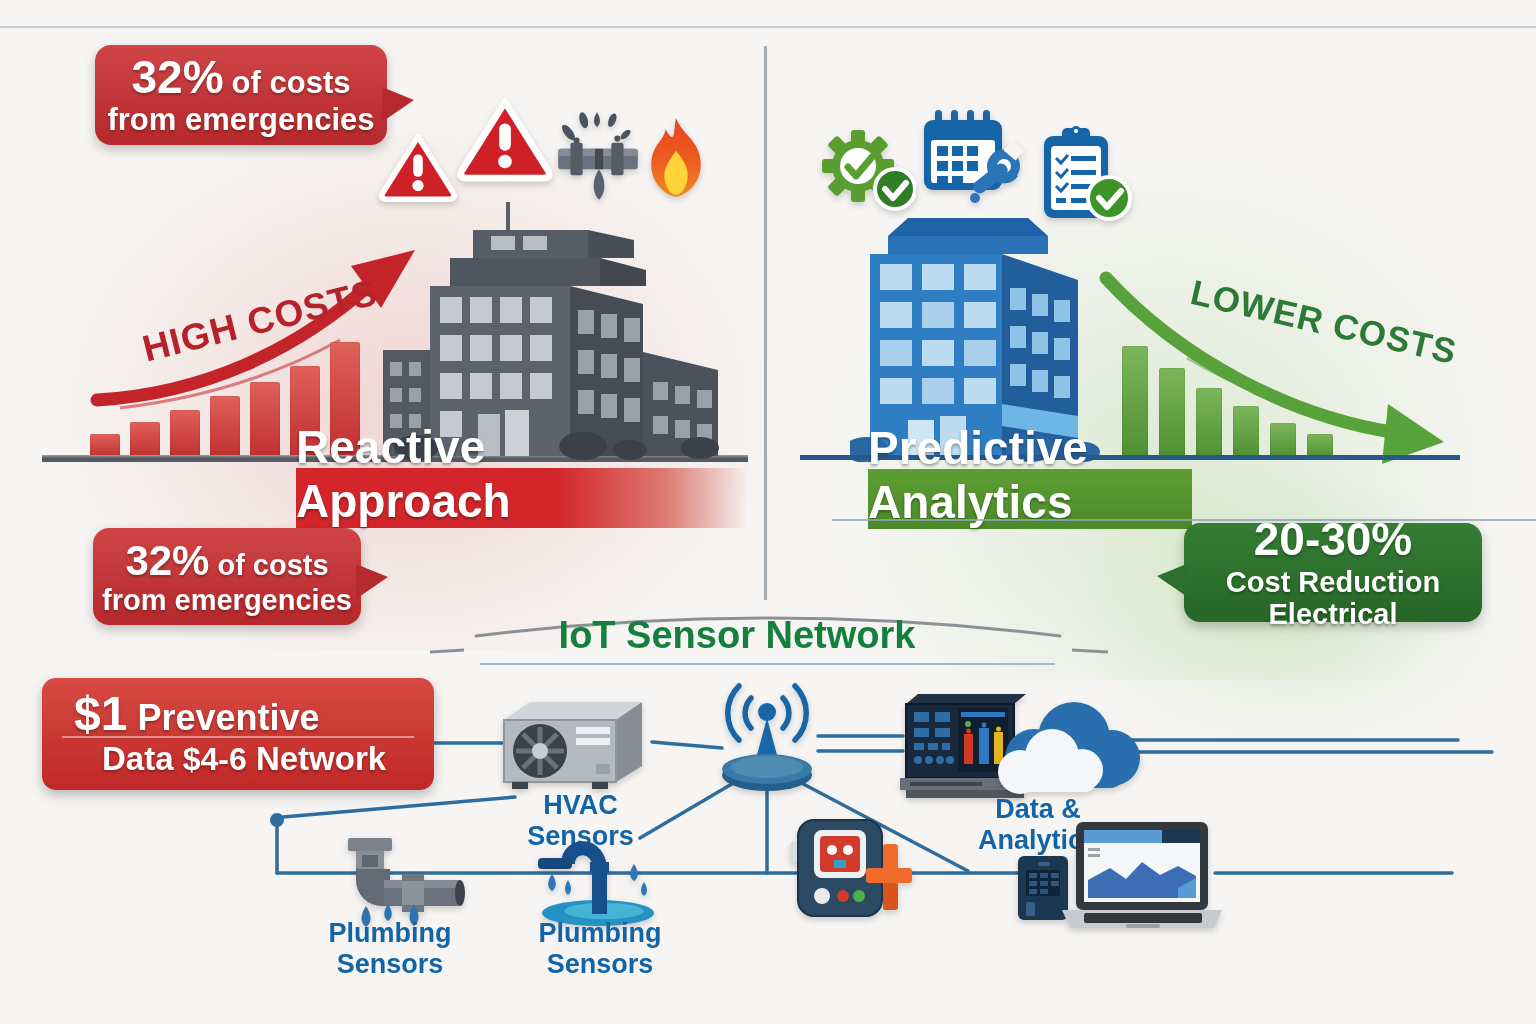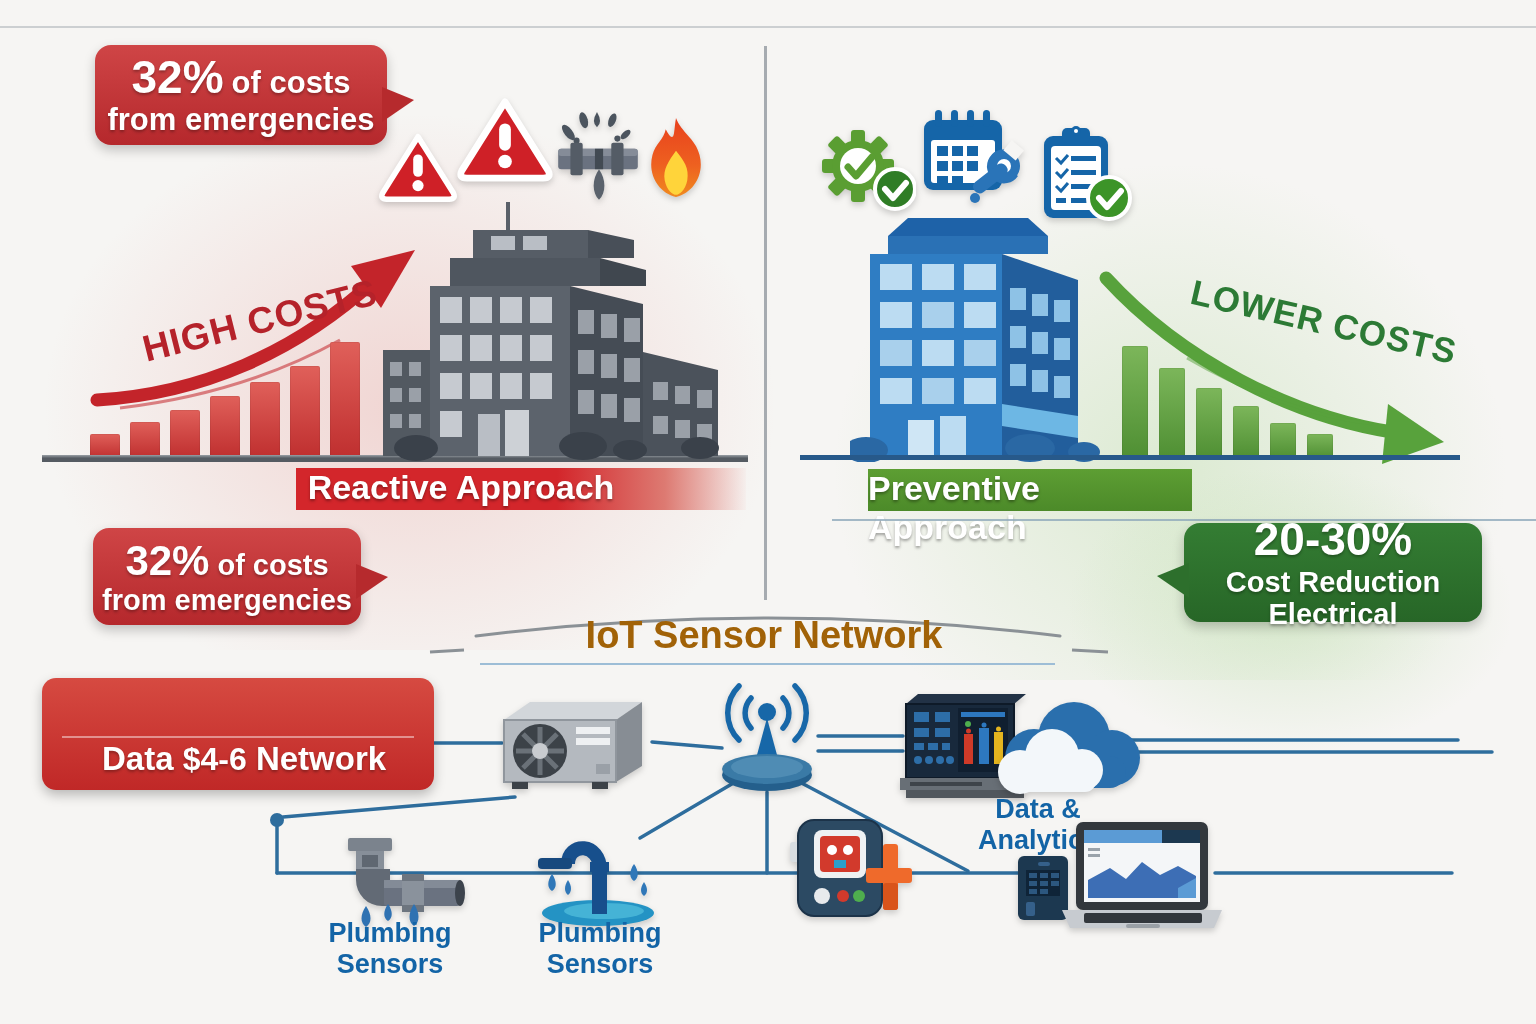--- a/index.html
+++ b/index.html
@@ -18,38 +18,38 @@
   .co-big{font-size:46px;}
   .co-rest{font-size:31px;margin-left:8px;}
   .co-line2{font-size:31px;}
   .tail{position:absolute;width:0;height:0;}
   .tail-r{right:-27px;border-top:13px solid transparent;border-bottom:22px solid transparent;
           border-left:32px solid #b62a2d;}
   .tail-l{left:-27px;border-top:13px solid transparent;border-bottom:22px solid transparent;
           border-right:32px solid #4d8a2b;}
   .tail-l.dk{border-right-color:#2d6f2c;}
   
-  .banner{position:absolute;height:42px;display:flex;align-items:flex-start;justify-content:center;
-          color:#fff;font-weight:bold;font-size:34px;text-shadow:0 2px 3px rgba(0,0,0,.35);}
+  .banner{position:absolute;height:60px;display:flex;align-items:flex-end;justify-content:center;
+          color:#fff;font-weight:bold;font-size:46px;text-shadow:0 2px 3px rgba(0,0,0,.35);}
   #banner-reactive{background:linear-gradient(90deg,#d3262b 0%,#d3262b 58%,#dd7a72 82%,rgba(243,214,211,.15) 100%);
           padding-right:120px;box-sizing:border-box;}
   #banner-predictive{background:linear-gradient(180deg,#5d9e33,#4c8a29);}
   
   .trend{position:absolute;font-weight:bold;letter-spacing:1px;white-space:nowrap;}
   #trend-high{color:#b5222a;font-size:37px;transform:rotate(-14deg);}
   #trend-lower{color:#2c7a35;font-size:35px;transform:rotate(13deg);}
   
   .bars{position:absolute;display:flex;align-items:flex-end;}
   #bars-left{gap:10px;}  #bars-left .bar{width:30px;background:linear-gradient(180deg,#e0605a,#bf2f2f);}
   #bars-right{gap:11px;} #bars-right .bar{width:26px;background:linear-gradient(180deg,#7cb65a,#4f8f33);}
   .bar{border-radius:2px 2px 0 0;box-shadow:inset 0 0 0 1px rgba(0,0,0,.06);}
   .ground{position:absolute;}
   
-  #iot-title{position:absolute;left:514px;top:614px;width:500px;text-align:center;
-             font-size:38px;font-weight:bold;color:#a16207;}
+  #iot-title{position:absolute;left:487px;top:614px;width:500px;text-align:center;
+             font-size:38px;font-weight:bold;color:#15803d;}
   .node-label{position:absolute;text-align:center;font-weight:bold;font-size:27px;color:#1364a6;}
   #stat-box{position:absolute;left:42px;top:678px;width:392px;height:112px;border-radius:14px;
             background:linear-gradient(180deg,#d64a41,#c02827);box-shadow:0 5px 12px rgba(0,0,0,.25);
             color:#fff;font-weight:bold;text-shadow:0 2px 3px rgba(0,0,0,.3);}
   #stat-box .l1{position:absolute;left:32px;top:8px;font-size:36px;}
   #stat-box .l1 .big{font-size:48px;}
   #stat-box .sep{position:absolute;left:20px;right:20px;top:58px;height:2px;background:rgba(255,255,255,.45);}
   #stat-box .l2{position:absolute;left:60px;top:62px;font-size:33px;}
   #stat-box .l2 .big{font-size:32px;}
   .icon{position:absolute;filter:drop-shadow(0 3px 3px rgba(0,0,0,.18));}
@@ -321,21 +321,21 @@
       <div class="bar" style="height: 112px;"></div>
       <div class="bar" style="height: 90px;"></div>
       <div class="bar" style="height: 70px;"></div>
       <div class="bar" style="height: 52px;"></div>
       <div class="bar" style="height: 35px;"></div>
       <div class="bar" style="height: 24px;"></div>
     </div>
   <div class="ground" style="left:800px;top:455px;width:660px;height:5px;background:#27598a;"></div>
 
   <div class="banner" id="banner-predictive" style="left:868px;top:469px;width:324px;">
-    <span>Preventive Approach</span>
+    <span>Predictive Analytics</span>
   </div>
   <div class="abs" style="left:832px;top:519px;width:704px;height:2px;background:#8fa9ba;opacity:.8;"></div>
 
   <div class="callout dgreen" style="left:1184px;top:523px;width:298px;height:99px;">
     <div class="co-big" style="font-size:46px;">20-30%</div>
     <div class="co-line2" style="font-size:29px;">Cost Reduction Electrical</div>
     <div class="tail tail-l dk" style="top:40px;"></div>
   </div>
 
   <svg class="abs" style="left:420px;top:596px;" width="700" height="72" viewBox="0 0 700 72">
@@ -359,20 +359,24 @@
       <line x1="277" y1="213" x2="1032" y2="213"></line>
       <line x1="767" y1="132" x2="767" y2="213"></line>
       <line x1="742" y1="118" x2="640" y2="178"></line>
       <line x1="792" y1="118" x2="968" y2="211"></line>
       <line x1="1215" y1="213" x2="1452" y2="213"></line>
     </g>
     <circle cx="277" cy="160" r="7" fill="#2e6d9d"></circle>
   </svg>
 
   <div id="stat-box">
+    <div class="l1">
+      <span class="big">$1</span>
+      <span>Preventive</span>
+    </div>
     <div class="sep"></div>
     <div class="l2">
       <span>Data</span>
       <span class="big">$4-6</span>
       <span>Network</span>
     </div>
   </div>
 
   <svg class="icon" style="left:492px;top:694px;" width="165" height="100" viewBox="0 0 165 100">
     <polygon points="12,26 38,8 150,8 124,26" fill="#d2d6da"></polygon>
@@ -386,20 +390,21 @@
         <line x1="31" y1="40" x2="65" y2="74"></line>
         <line x1="65" y1="40" x2="31" y2="74"></line>
       </g>
     <circle cx="48" cy="57" r="8" fill="#c9ccd0"></circle>
     <rect x="84" y="33" width="34" height="7" fill="#eef0f2"></rect>
     <rect x="84" y="44" width="34" height="7" fill="#eef0f2"></rect>
     <rect x="104" y="70" width="14" height="10" fill="#9aa0a7"></rect>
     <rect x="20" y="88" width="16" height="7" fill="#3c4248"></rect>
       <rect x="100" y="88" width="16" height="7" fill="#3c4248"></rect>
   </svg>
+  <div class="node-label" style="left:488px;top:790px;width:185px;">HVAC Sensors</div>
 
   <svg class="icon" style="left:695px;top:672px;" width="145" height="132" viewBox="0 0 145 132">
     <g stroke="#1767a8" stroke-width="5.5" fill="none" stroke-linecap="round">
       <path d="M56 26 A 22 22 0 0 0 56 56"></path>
         <path d="M44 14 A 38 38 0 0 0 44 68"></path>
       <path d="M88 26 A 22 22 0 0 1 88 56"></path>
         <path d="M100 14 A 38 38 0 0 1 100 68"></path>
     </g>
     <circle cx="72" cy="40" r="9" fill="#1767a8"></circle>
     <polygon points="72,46 59,94 85,94" fill="#1767a8"></polygon>

